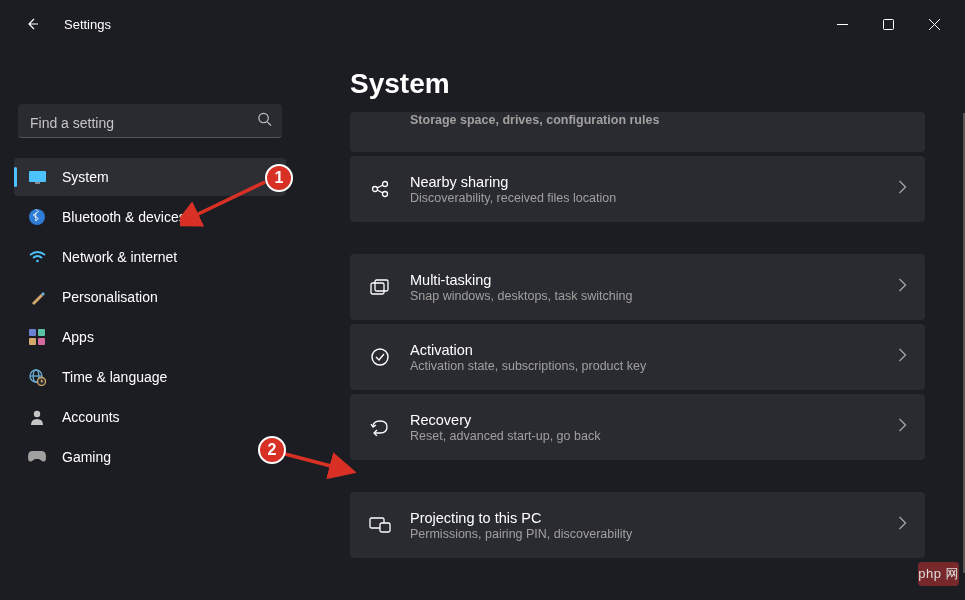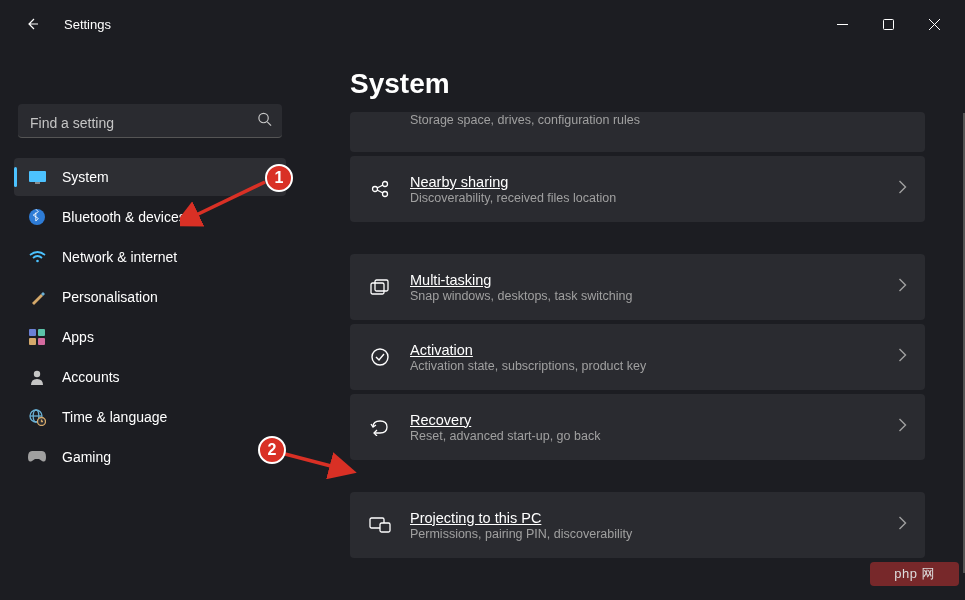--- a/index.html
+++ b/index.html
@@ -151,35 +151,35 @@
       display: flex;
       align-items: center;
       padding: 0 18px;
       cursor: pointer;
       gap: 18px;
     }
     .setting-card.partial {
       height: 40px;
       align-items: flex-start;
       padding-top: 0;
+      font-weight: bold;
     }
     .setting-icon {
       width: 24px;
       display: flex;
       align-items: center;
       justify-content: center;
       flex-shrink: 0;
     }
     .setting-text {
       flex: 1;
     }
     .setting-title {
       font-size: 14.5px;
       color: #ffffff;
-      text-decoration: underline;
     }
     .setting-desc {
       font-size: 12.5px;
       color: #a0a0a0;
       margin-top: 1px;
     }
     .chevron {
       color: #a0a0a0;
       flex-shrink: 0;
     }
@@ -212,21 +212,21 @@
       top: 65px;
       width: 2px;
       height: 460px;
       background: #555;
     }
     .watermark {
       position: absolute;
       right: 6px;
       bottom: 14px;
       font-size: 13px;
-      padding: 3px 24px;
+      padding: 3px 0;
       background: rgba(195, 50, 50, 0.55);
       color: #ddd;
       border-radius: 4px;
       letter-spacing: 0.5px;
     }
   </style>
 </head>
 <body>
 
 <div class="titlebar">
@@ -313,38 +313,38 @@
               <rect x="0" y="0" width="7" height="7" rx="1" fill="#6a7fd4"></rect>
               <rect x="9" y="0" width="7" height="7" rx="1" fill="#5bc2a8"></rect>
               <rect x="0" y="9" width="7" height="7" rx="1" fill="#d4a86a"></rect>
               <rect x="9" y="9" width="7" height="7" rx="1" fill="#d46a9f"></rect>
             </svg>
           </span>
         <span class="nav-label">Apps</span>
       </li>
       <li class="nav-item">
         <span class="nav-icon">
-            <svg width="16" height="16" viewBox="0 0 16 16" fill="#c5c5c5">
-              <circle cx="8" cy="5" r="3.2"></circle>
-              <path d="M2 16 Q2 10 8 10 Q14 10 14 16 Z"></path>
-            </svg>
-          </span>
-        <span class="nav-label">Accounts</span>
-      </li>
-      <li class="nav-item">
-        <span class="nav-icon">
             <svg width="17" height="17" viewBox="0 0 17 17" fill="none" stroke="#6ab0d4" stroke-width="1.3">
               <circle cx="7" cy="7" r="6"></circle>
               <ellipse cx="7" cy="7" rx="2.8" ry="6"></ellipse>
               <line x1="1" y1="7" x2="13" y2="7"></line>
               <circle cx="12.5" cy="12.5" r="4" fill="#2a2b30" stroke="#d4a86a"></circle>
               <path d="M12.5 10.5 V12.5 H14" stroke="#d4a86a"></path>
             </svg>
           </span>
         <span class="nav-label">Time &amp; language</span>
+      </li>
+      <li class="nav-item">
+        <span class="nav-icon">
+            <svg width="16" height="16" viewBox="0 0 16 16" fill="#c5c5c5">
+              <circle cx="8" cy="5" r="3.2"></circle>
+              <path d="M2 16 Q2 10 8 10 Q14 10 14 16 Z"></path>
+            </svg>
+          </span>
+        <span class="nav-label">Accounts</span>
       </li>
       <li class="nav-item">
         <span class="nav-icon">
             <svg width="18" height="12" viewBox="0 0 18 12" fill="#a0a0a0">
               <path d="M4 0 H14 Q18 0 18 6 Q18 12 14 10 L11 8 H7 L4 10 Q0 12 0 6 Q0 0 4 0 Z"></path>
             </svg>
           </span>
         <span class="nav-label">Gaming</span>
       </li>
     </ul>

